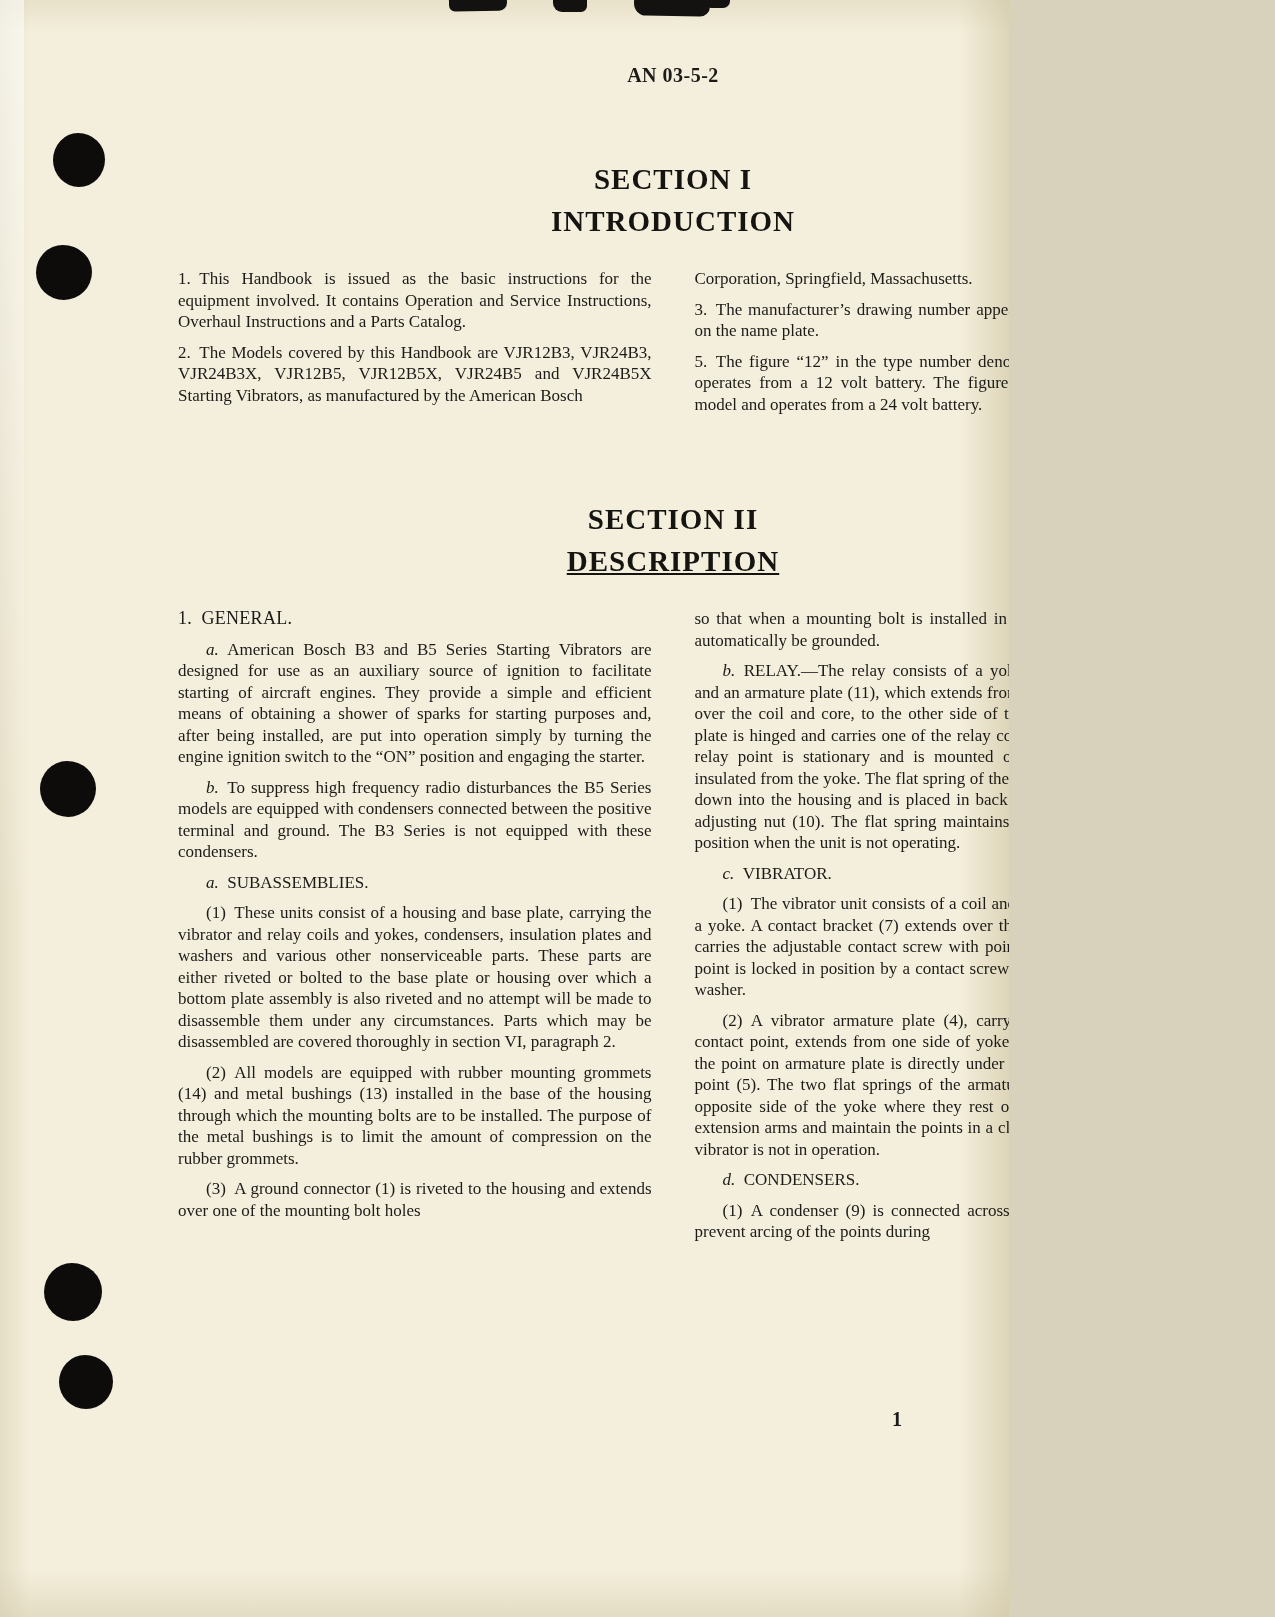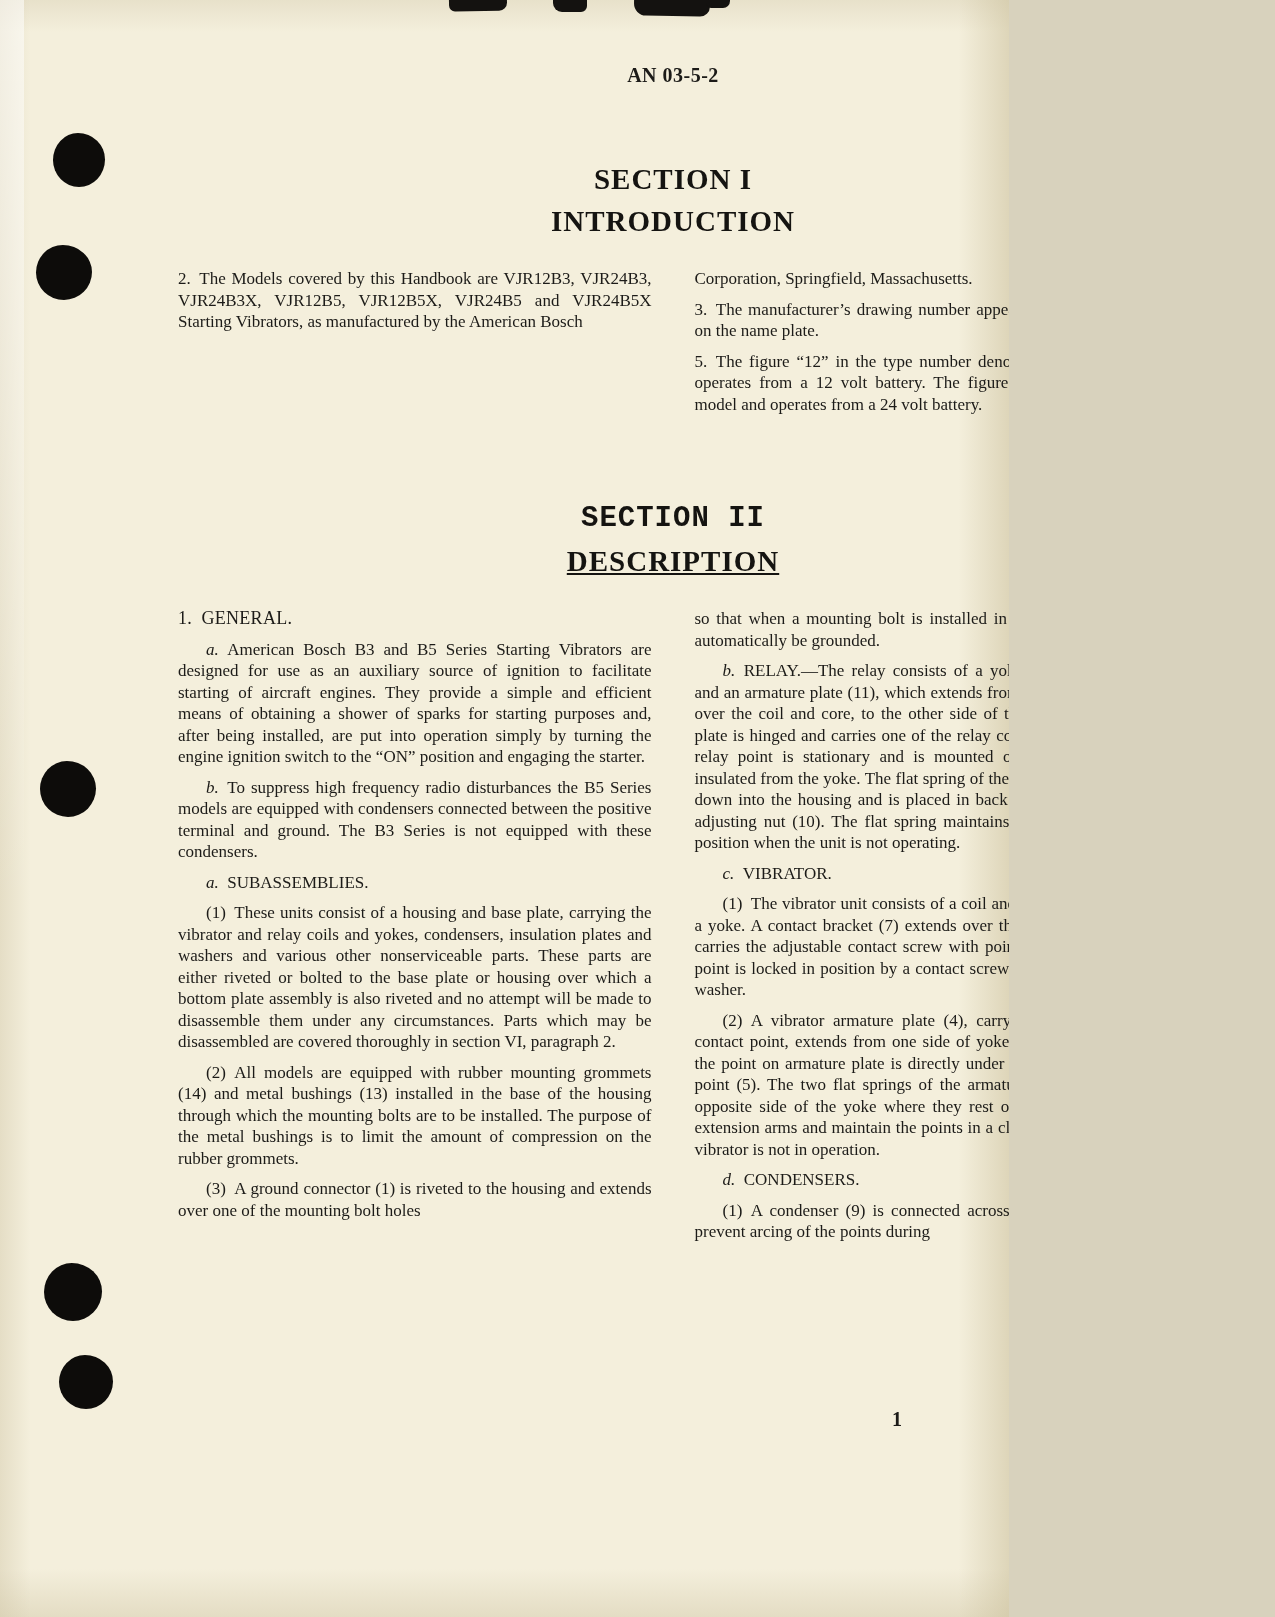--- a/index.html
+++ b/index.html
@@ -46,21 +46,21 @@
   }
   .sections-label{
     position:absolute;right:0;top:0;font-weight:normal;font-size:27px;letter-spacing:.3px;
   }
   .sec h1,.sec h2{
     text-align:center;font-size:29px;line-height:34px;margin:0;
     font-weight:bold;letter-spacing:1px;color:#151411;
   }
   .sec1 h1{margin-top:72px;}
   .sec1 h2{margin-top:8px;}
-  .sec2 h1{margin-top:78px;font-family:Liberation Mono, monospace;}
+  .sec2 h1{margin-top:78px;}
   .sec2 h2{margin-top:8px;text-decoration:underline;}
   .columns{display:flex;gap:43px;margin-top:30px;}
   .col{width:474px;font-size:17px;line-height:21.5px;}
   .col p{margin:0 0 9px;text-align:justify;}
   .col p.h{font-weight:normal;font-size:18px;letter-spacing:.3px;margin-top:5px;text-align:left;}
   .col p:first-child{margin-top:0;}
   .col p.ind{text-indent:28px;}
   .col i.lead{font-style:italic;}
   .page-number{
     position:absolute;right:107px;top:1408px;font-weight:bold;font-size:20px;
@@ -88,20 +88,21 @@
     <header class="page-header">
       <span class="doc-number">AN 03-5-2</span>
       <span class="sections-label">Sections I-II</span>
     </header>
 
     <section class="sec sec1">
       <h1>SECTION I</h1>
       <h2>INTRODUCTION</h2>
       <div class="columns">
         <div class="col">
+            <p class="t">1. This Handbook is issued as the basic instructions for the equipment involved.  It contains Operation and Service Instructions, Overhaul Instructions and a Parts Catalog.</p>
             <p class="t">2. The Models covered by this Handbook are VJR12B3, VJR24B3, VJR24B3X, VJR12B5, VJR12B5X, VJR24B5 and VJR24B5X Starting Vibrators, as manufactured by the American Bosch</p>
           </div>
         <div class="col">
             <p class="t">Corporation, Springfield, Massachusetts.</p>
             <p class="t">3. The manufacturer’s drawing number appears as the type number on the name plate.</p>
             <p class="t">5. The figure “12” in the type number denotes 12 volt model and operates from a 12 volt battery.  The figure “24” denotes 24 volt model and operates from a 24 volt battery.</p>
           </div>
       </div>
     </section>
 

